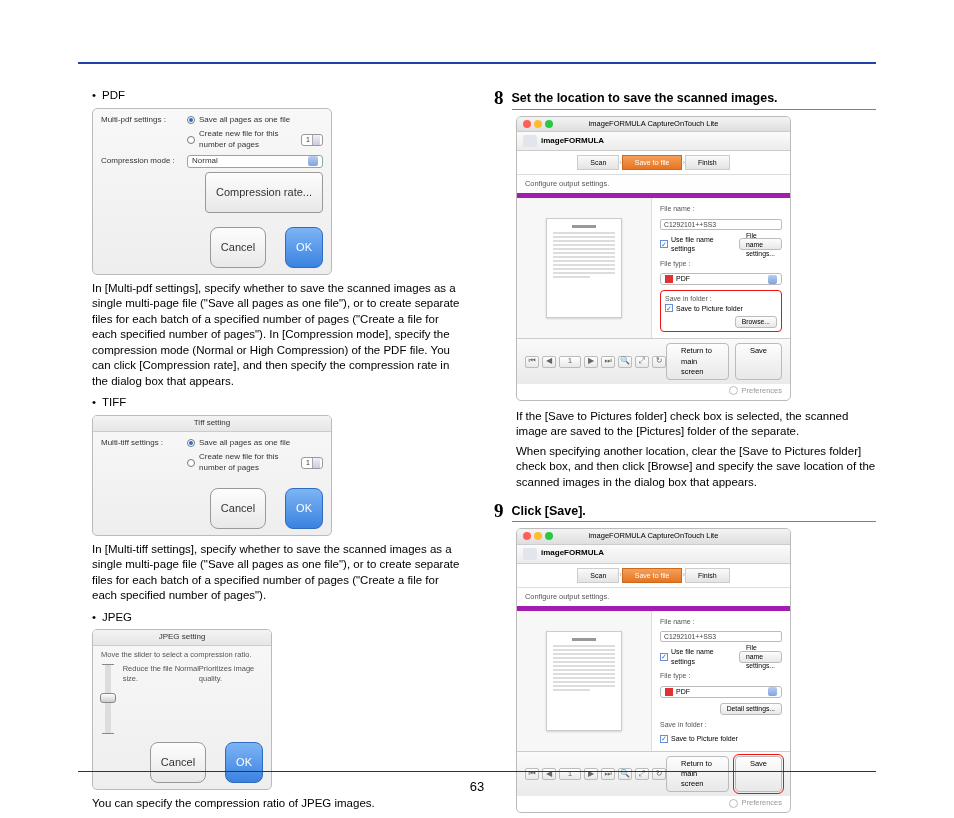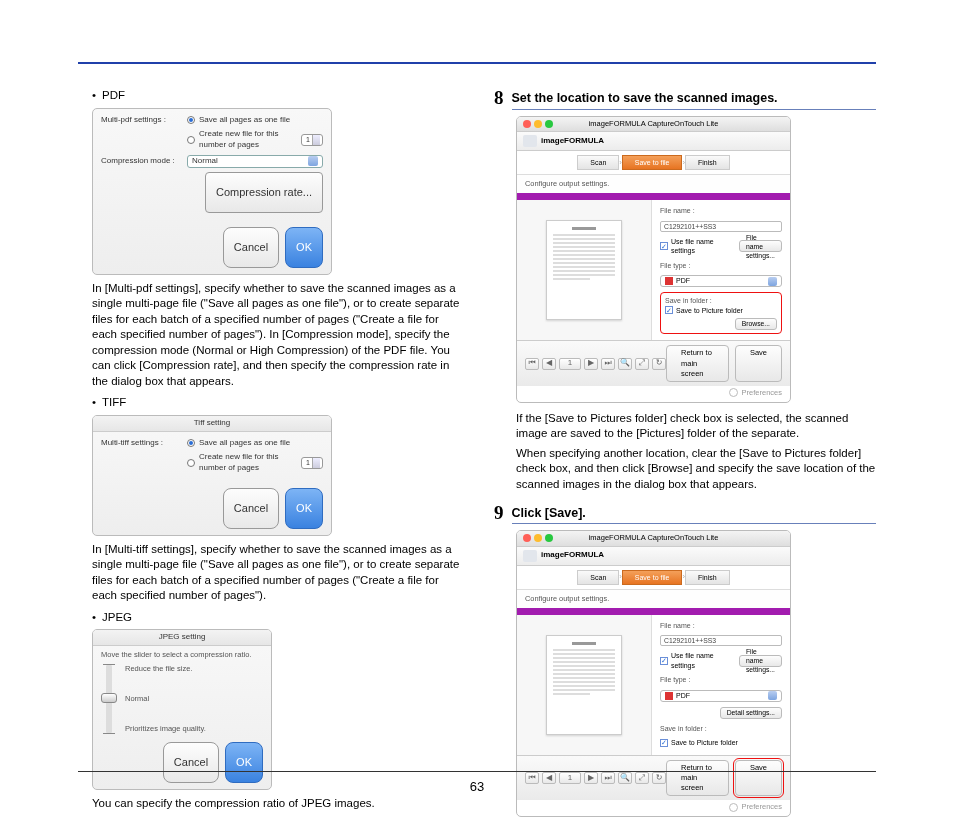--- a/index.html
+++ b/index.html
@@ -83,35 +83,35 @@
     background:#fff; display:flex; align-items:center; justify-content:flex-end;
     font-size:7px; padding-right:2px;
   }
   .spin .arrows { width:8px; height:10px; background:linear-gradient(#eef,#ccd); border-left:1px solid #aaa; margin-left:2px; }
   .mac-select {
     height:13px; border:1px solid #8aa; border-radius:3px; background:#fff;
     display:flex; align-items:center; justify-content:space-between;
     padding:0 4px; font-size:8px;
   }
   .mac-select .ar { width:10px; height:10px; background:linear-gradient(#b8cdf0,#7ea5e0); border-radius:2px; }
-  .mac-btnbar { display:flex; justify-content:flex-end; gap:6px; padding:4px 8px 6px; }
+  .mac-btnbar { display:flex; justify-content:flex-end; gap:19px; padding:4px 8px 6px; }
   .mac-btn {
     border:1px solid #999; border-radius:8px; padding:12px 10px;
     font-size:11px; background:linear-gradient(#fdfdfd,#e8e8e8);
   }
   .mac-btn.primary {
     background:linear-gradient(#7db4f5,#3a82e0); color:#fff; border-color:#2f6cc0;
   }
   .slider-label { font-size:7.5px; color:#555; }
   .slider-wrap { display:flex; gap:10px; }
   .slider-col { width:12px; display:flex; justify-content:center; }
   .slider-lines { position:relative; height:70px; width:6px; background:linear-gradient(#ddd,#ddd); border-radius:3px; }
   .tick { position:absolute; left:-3px; width:12px; height:1px; background:#888; }
   .thumb { position:absolute; left:-5px; width:16px; height:10px; background:linear-gradient(#fff,#ccc); border:1px solid #888; border-radius:3px; }
-  .slider-labels { display:flex; flex-direction:column; justify-content:space-between; height:70px; font-size:7.5px; color:#555; }
+  .slider-labels { display:flex; flex-direction:row; justify-content:space-between; height:70px; font-size:7.5px; color:#555; }
 
   
   .step { display:flex; gap:8px; margin-bottom:6px; align-items:flex-start; }
   .step-num { font-size:19px; font-weight:bold; font-family: Georgia, 'Times New Roman', serif; line-height:1; }
   .step-title { font-weight:bold; font-size:12.5px; margin-top:2px; }
   .step-underline { border-bottom: 1.3px solid #6880ba; margin-top:2px; }
 
   
   .app-window {
     border:1px solid #bbb; border-radius:5px; overflow:hidden;
@@ -157,21 +157,21 @@
   .ck { width:8px; height:8px; border:1px solid #6a8fd8; background:#fff; display:inline-flex; align-items:center; justify-content:center; color:#2a6dd5; font-size:7px; line-height:1; }
   .sp-btn { border:1px solid #bbb; border-radius:3px; height:12px; background:linear-gradient(#fdfdfd,#e8e8e8); display:flex; align-items:center; justify-content:center; font-size:6.8px; padding:0 6px; }
   .sp-sel { border:1px solid #bbb; border-radius:3px; height:12px; display:flex; align-items:center; padding:0 4px; justify-content:space-between; }
   .sp-sel .ar { width:9px; height:9px; background:linear-gradient(#b8cdf0,#7ea5e0); border-radius:2px; }
   .red-frame { border:1.6px solid #e11; border-radius:4px; padding:3px 4px; }
   .app-bottombar { background:linear-gradient(#fafafa,#eaeaea); border-top:1px solid #ccc; padding:4px 8px; display:flex; align-items:center; justify-content:space-between; }
   .nav-ctrls { display:flex; gap:3px; }
   .nav-b { width:14px; height:12px; border:1px solid #bbb; border-radius:2px; background:linear-gradient(#fff,#e8e8e8); display:flex; align-items:center; justify-content:center; font-size:8px; color:#666;}
   .bottom-btn { border:1px solid #bbb; border-radius:4px; padding:2px 14px; background:linear-gradient(#fdfdfd,#e8e8e8); font-size:7.5px; }
   .bottom-btn.redframe { outline:1.6px solid #e11; outline-offset:1px; border-radius:4px; }
-  .conf-label { font-size:7.4px; color:#555; padding:4px 8px; background:#fefefe; border-bottom:7px solid #a21caf; }
+  .conf-label { font-size:7.4px; color:#555; padding:4px 8px; background:#fefefe; border-bottom:5px solid #a21caf; }
   .pref-row { display:flex; justify-content:flex-end; padding:2px 8px 4px; gap:4px; color:#999; font-size:7.5px; align-items:center;}
   .gear-ic { width:9px; height:9px; border:1px solid #bbb; border-radius:50%; }
 </style>
 </head>
 <body>
 
 <div class="header-rule"></div>
 
 <div class="page">
 

